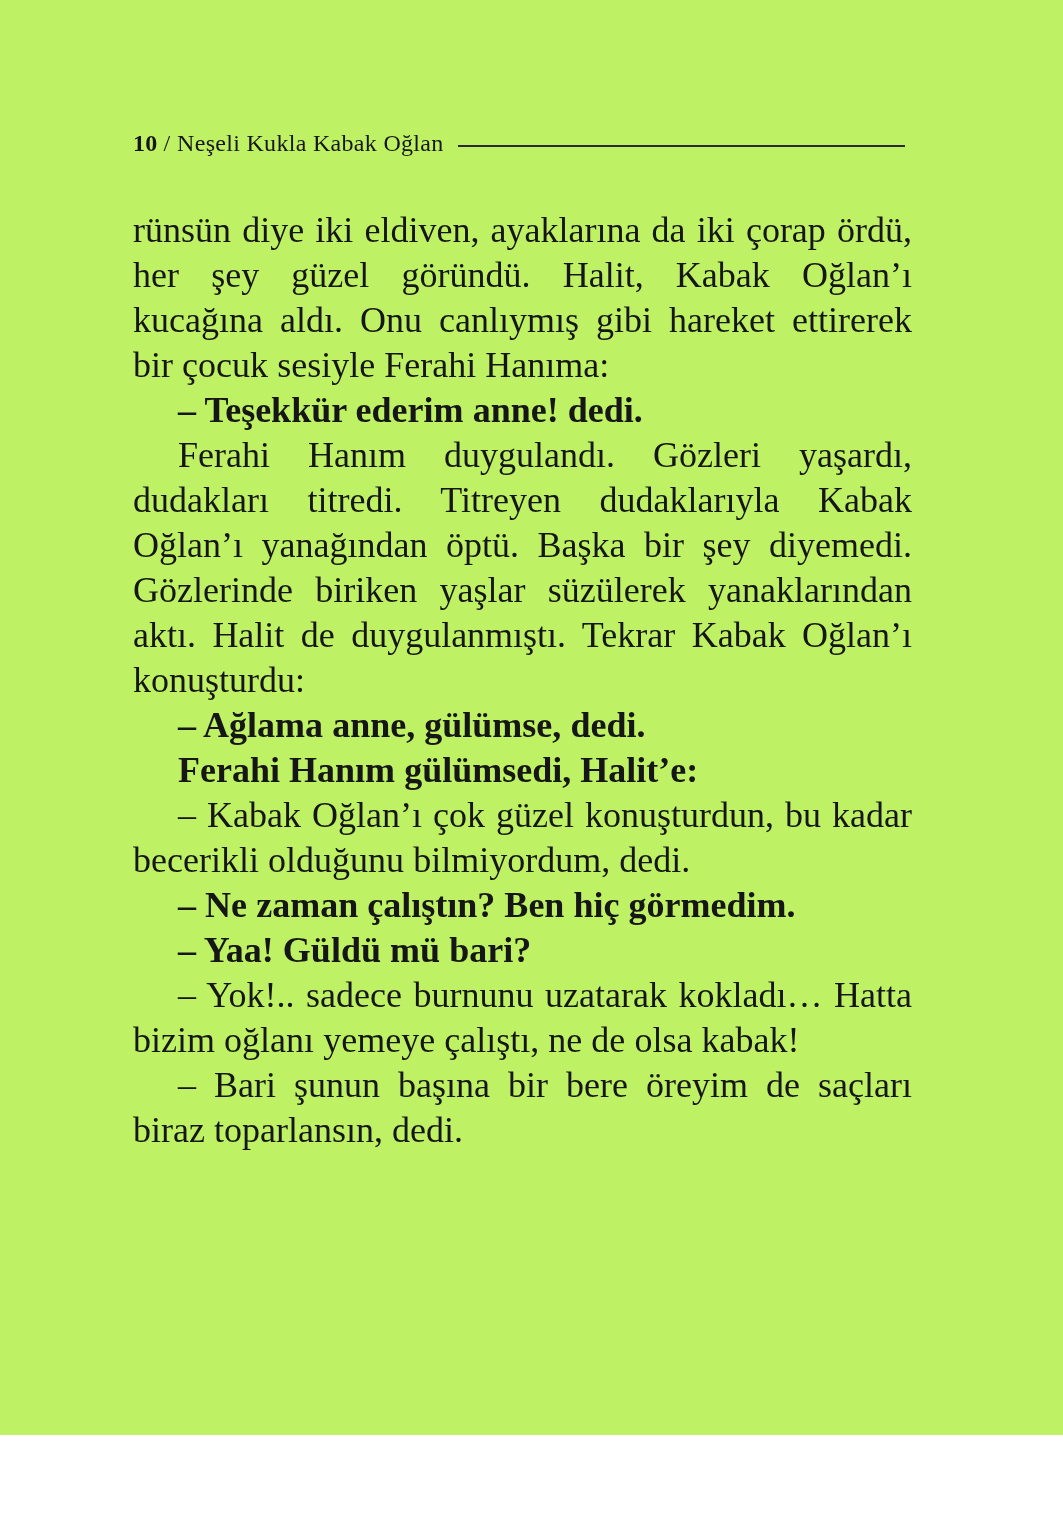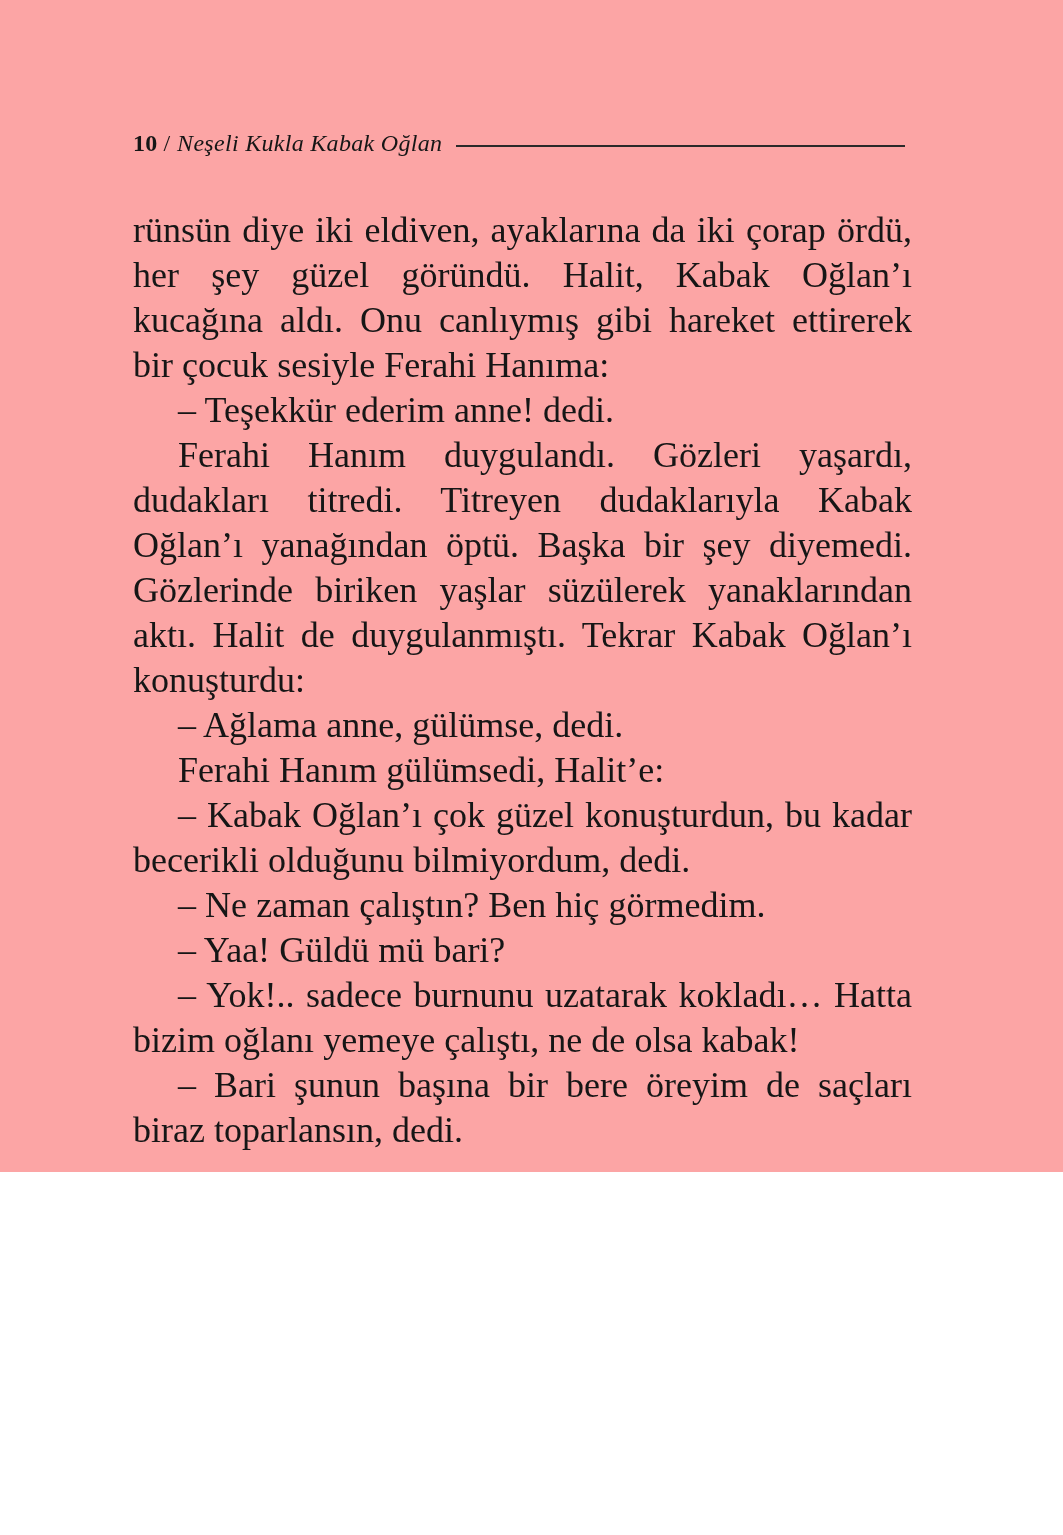--- a/index.html
+++ b/index.html
@@ -3,22 +3,22 @@
 <meta charset="utf-8">
 <style>
   html, body {
     margin: 0;
     padding: 0;
     background: #ffffff;
   }
   .page {
     position: relative;
     width: 1063px;
-    height: 1172px;
-    background: #fca5a5;
+    height: 1435px;
+    background: #bef264;
     overflow: hidden;
     font-family: "Liberation Serif", "DejaVu Serif", serif;
     color: #161616;
   }
 
   
   .header {
     position: absolute;
     left: 133px;
     top: 126px;
@@ -35,21 +35,20 @@
     white-space: pre;
     line-height: 1;
   }
   .header-sep {
     font-size: 24px;
     padding: 0 7px 0 6px;
     white-space: pre;
     line-height: 1;
   }
   .header-title {
-    font-style: italic;
     font-size: 24px;
     white-space: pre;
     letter-spacing: 0.3px;
     line-height: 1;
     text-align: center;
   }
   .header-rule {
     flex: 1 1 auto;
     height: 0;
     border-top: 2.2px solid #2a2a2a;
@@ -81,20 +80,21 @@
   .para.indent {
     text-indent: 45px;
   }
   
   .para.dialogue {
     text-indent: 45px;
   }
   
   .para.short {
     text-align: left;
+    font-weight: bold;
   }
 </style>
 </head>
 <body>
 
 <div class="page">
 
   <div class="header">
     <span class="header-folio">10</span>
     <span class="header-sep">/</span>

